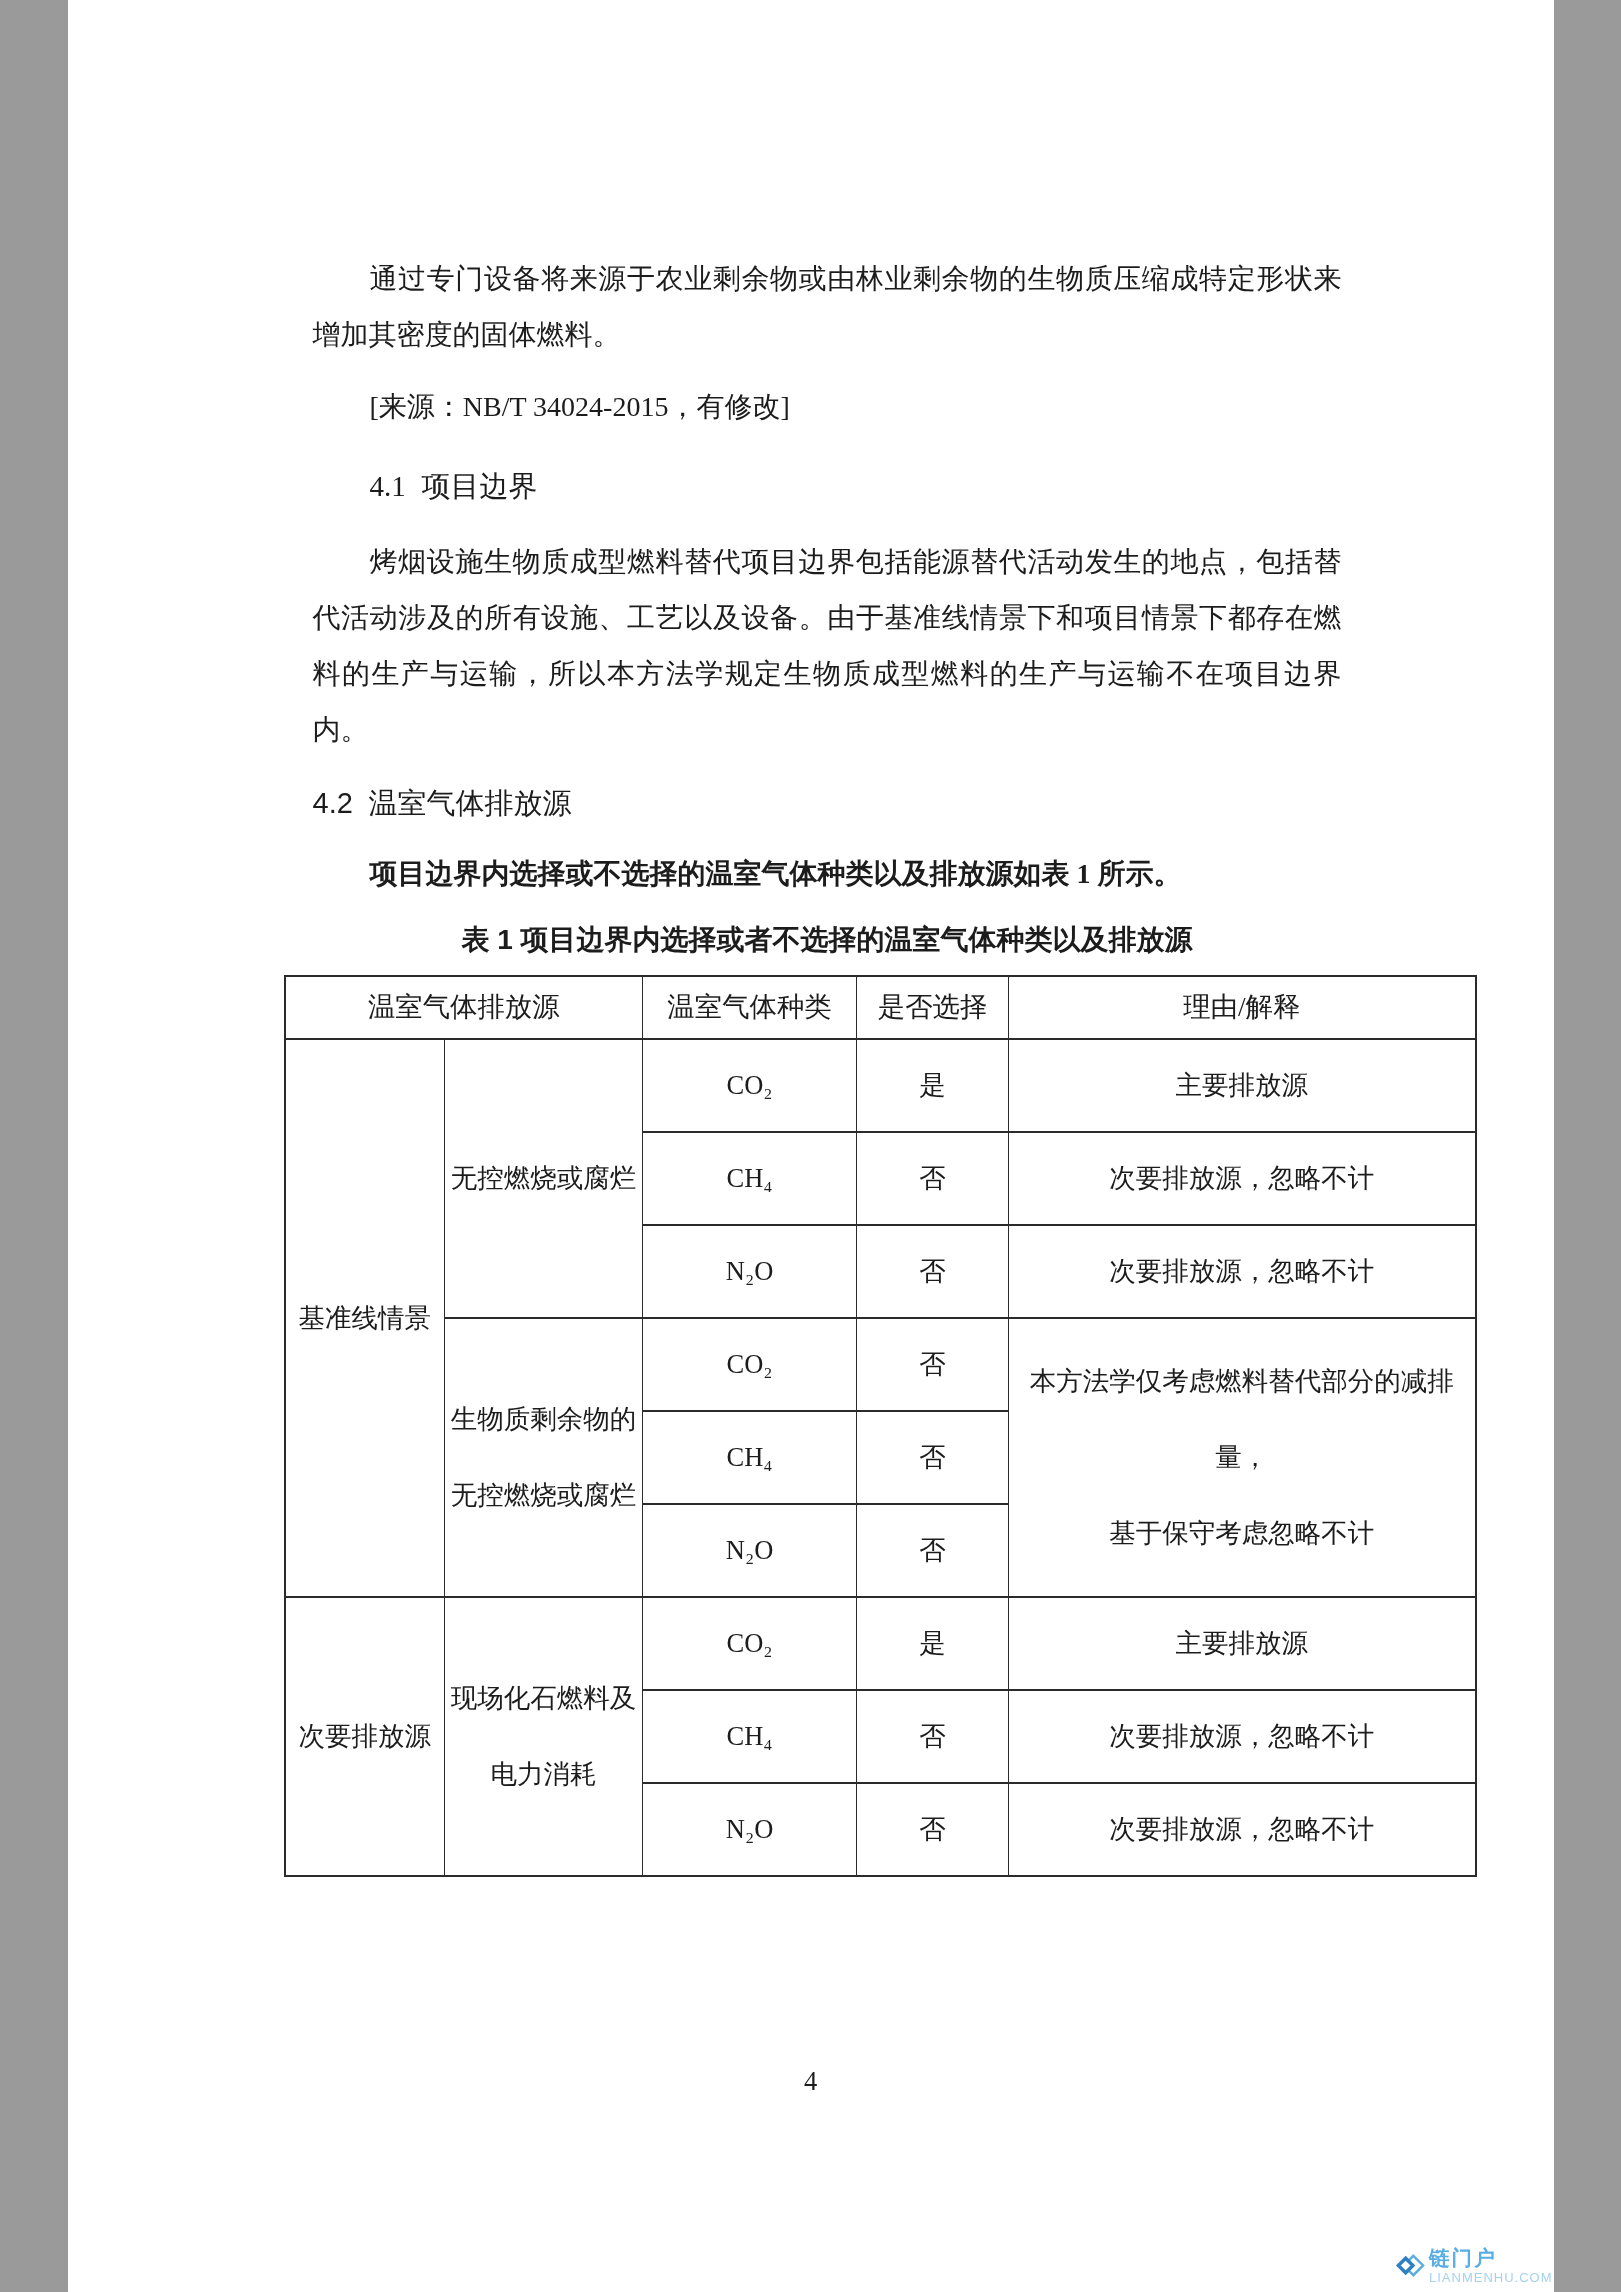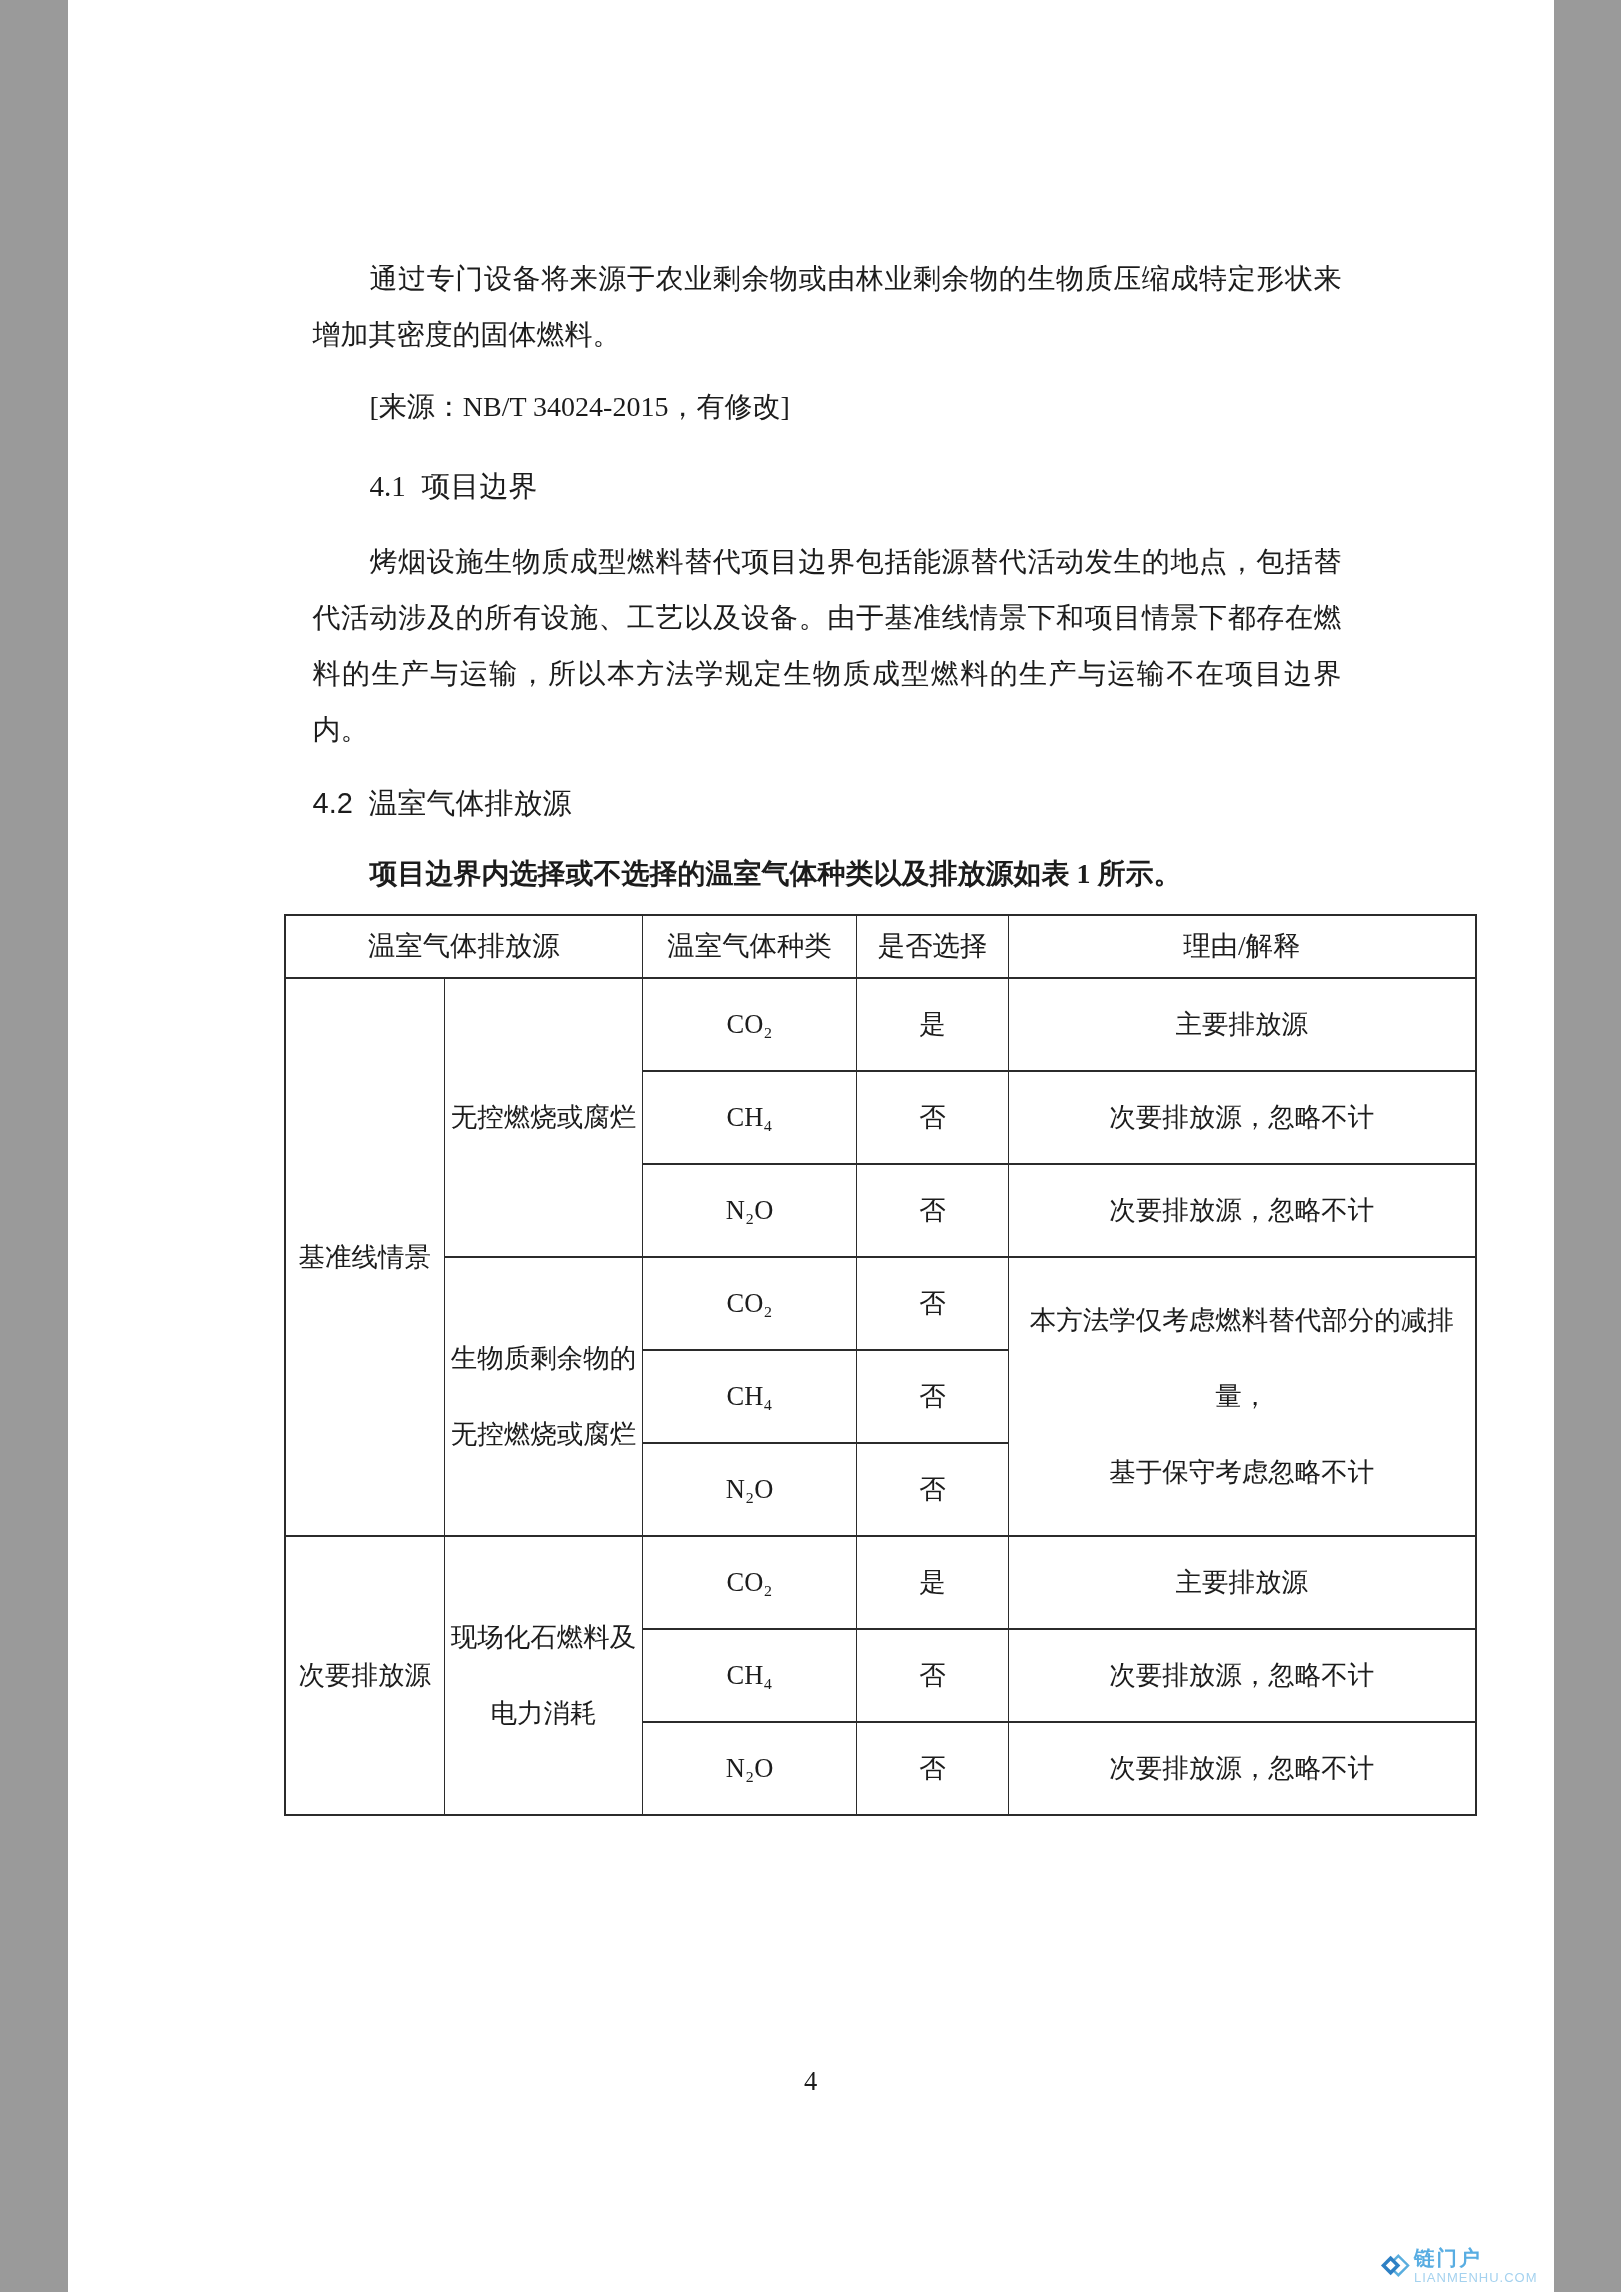--- a/index.html
+++ b/index.html
@@ -91,21 +91,21 @@
   td.multiline{white-space:pre-line;}
   .page-number{
     position:absolute;
     top:2066px;left:0;
     width:100%;
     text-align:center;
     font-size:26.5px;
   }
   .watermark{
     position:absolute;
-    right:16px;top:2248px;
+    right:1px;top:2248px;
     display:flex;
     align-items:center;
   }
   .wm-icon{width:31px;height:31px;margin-right:3.9px;}
   .wm-text{display:flex;flex-direction:column;line-height:1;}
   .wm-name{
     font-family:"Liberation Sans","DejaVu Sans",sans-serif;
     font-weight:bold;
     font-size:20.6px;
     color:#58ade2;
@@ -136,20 +136,21 @@
 
     <p class="para p41">烤烟设施生物质成型燃料替代项目边界包括能源替代活动发生的地点，包括替代活动涉及的所有设施、工艺以及设备。由于基准线情景下和项目情景下都存在燃料的生产与运输，所以本方法学规定生物质成型燃料的生产与运输不在项目边界内。</p>
 
     <div class="h-main2">
       <span class="h-num">4.2</span><span>温室气体排放源</span>
     </div>
 
     <p class="para p42">项目边界内选择或不选择的温室气体种类以及排放源如表 1 所示。</p>
   </div>
 
+  <div class="table-caption">表 1 项目边界内选择或者不选择的温室气体种类以及排放源</div>
 
   <table class="ghg">
     <colgroup>
       <col style="width:160px">
       <col style="width:198px">
       <col style="width:214px">
       <col style="width:152px">
       <col style="width:467px">
     </colgroup>
     <thead>

